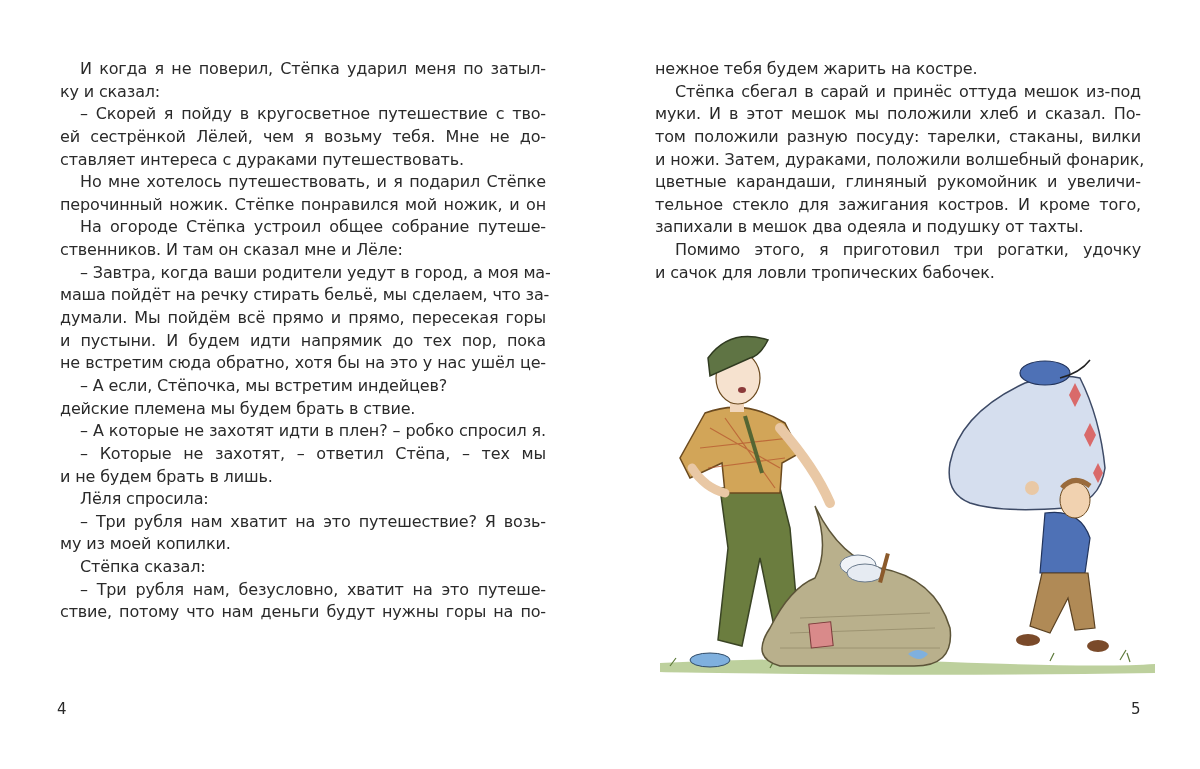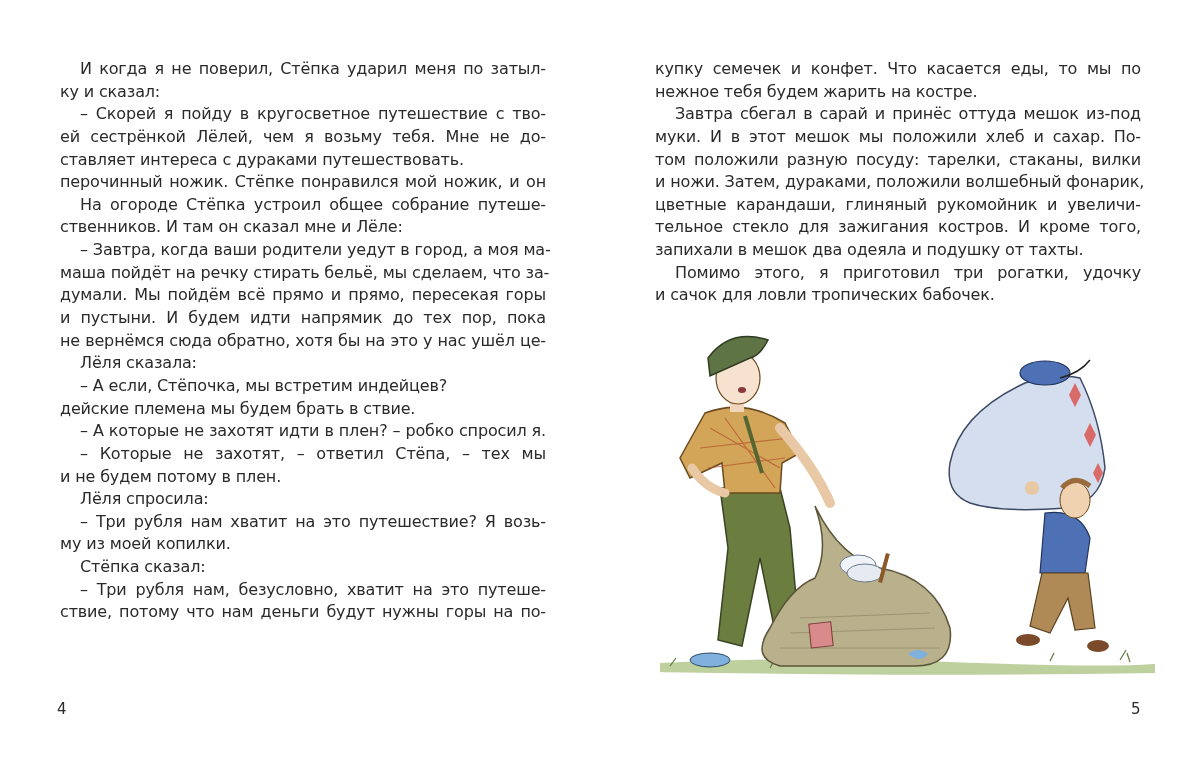--- a/index.html
+++ b/index.html
@@ -22,46 +22,45 @@
 <body>
 
 <div class="spread">
 
   <div class="page left" id="leftPage">
       <div class="line indent">И когда я не поверил, Стёпка ударил меня по затыл-</div>
       <div class="line last">ку и сказал:</div>
       <div class="line indent">– Скорей я пойду в кругосветное путешествие с тво-</div>
       <div class="line">ей сестрёнкой Лёлей, чем я возьму тебя. Мне не до-</div>
       <div class="line last">ставляет интереса с дураками путешествовать.</div>
+      <div class="line indent">Но мне хотелось путешествовать, и я подарил Стёпке</div>
       <div class="line">перочинный ножик. Стёпке понравился мой ножик, и он</div>
       <div class="line indent">На огороде Стёпка устроил общее собрание путеше-</div>
       <div class="line last">ственников. И там он сказал мне и Лёле:</div>
       <div class="line indent">– Завтра, когда ваши родители уедут в город, а моя ма-</div>
       <div class="line">маша пойдёт на речку стирать бельё, мы сделаем, что за-</div>
       <div class="line">думали. Мы пойдём всё прямо и прямо, пересекая горы</div>
       <div class="line">и пустыни. И будем идти напрямик до тех пор, пока</div>
-      <div class="line">не вернёмся сюда обратно, хотя бы на это у нас ушёл це-</div>
-      <div class="line indent last">Лёля сказала:</div>
+      <div class="line">не встретим сюда обратно, хотя бы на это у нас ушёл це-</div>
       <div class="line indent last">– А если, Стёпочка, мы встретим индейцев?</div>
       <div class="line last">дейские племена мы будем брать в ствие.</div>
       <div class="line indent">– А которые не захотят идти в плен? – робко спросил я.</div>
       <div class="line indent">– Которые не захотят, – ответил Стёпа, – тех мы</div>
-      <div class="line last">и не будем потому в плен.</div>
+      <div class="line last">и не будем брать в лишь.</div>
       <div class="line indent last">Лёля спросила:</div>
       <div class="line indent">– Три рубля нам хватит на это путешествие? Я возь-</div>
       <div class="line last">му из моей копилки.</div>
       <div class="line indent last">Стёпка сказал:</div>
       <div class="line indent">– Три рубля нам, безусловно, хватит на это путеше-</div>
       <div class="line">ствие, потому что нам деньги будут нужны горы на по-</div>
     </div>
   <div class="page right" id="rightPage">
-      <div class="line">купку семечек и конфет. Что касается еды, то мы по</div>
       <div class="line last">нежное тебя будем жарить на костре.</div>
-      <div class="line indent">Завтра сбегал в сарай и принёс оттуда мешок из-под</div>
-      <div class="line">муки. И в этот мешок мы положили хлеб и сахар. По-</div>
+      <div class="line indent">Стёпка сбегал в сарай и принёс оттуда мешок из-под</div>
+      <div class="line">муки. И в этот мешок мы положили хлеб и сказал. По-</div>
       <div class="line">том положили разную посуду: тарелки, стаканы, вилки</div>
       <div class="line">и ножи. Затем, дураками, положили волшебный фонарик,</div>
       <div class="line">цветные карандаши, глиняный рукомойник и увеличи-</div>
       <div class="line">тельное стекло для зажигания костров. И кроме того,</div>
       <div class="line last">запихали в мешок два одеяла и подушку от тахты.</div>
       <div class="line indent">Помимо этого, я приготовил три рогатки, удочку</div>
       <div class="line last">и сачок для ловли тропических бабочек.</div>
     </div>
 
   <svg class="illustration" viewBox="0 0 510 370" xmlns="http://www.w3.org/2000/svg">

